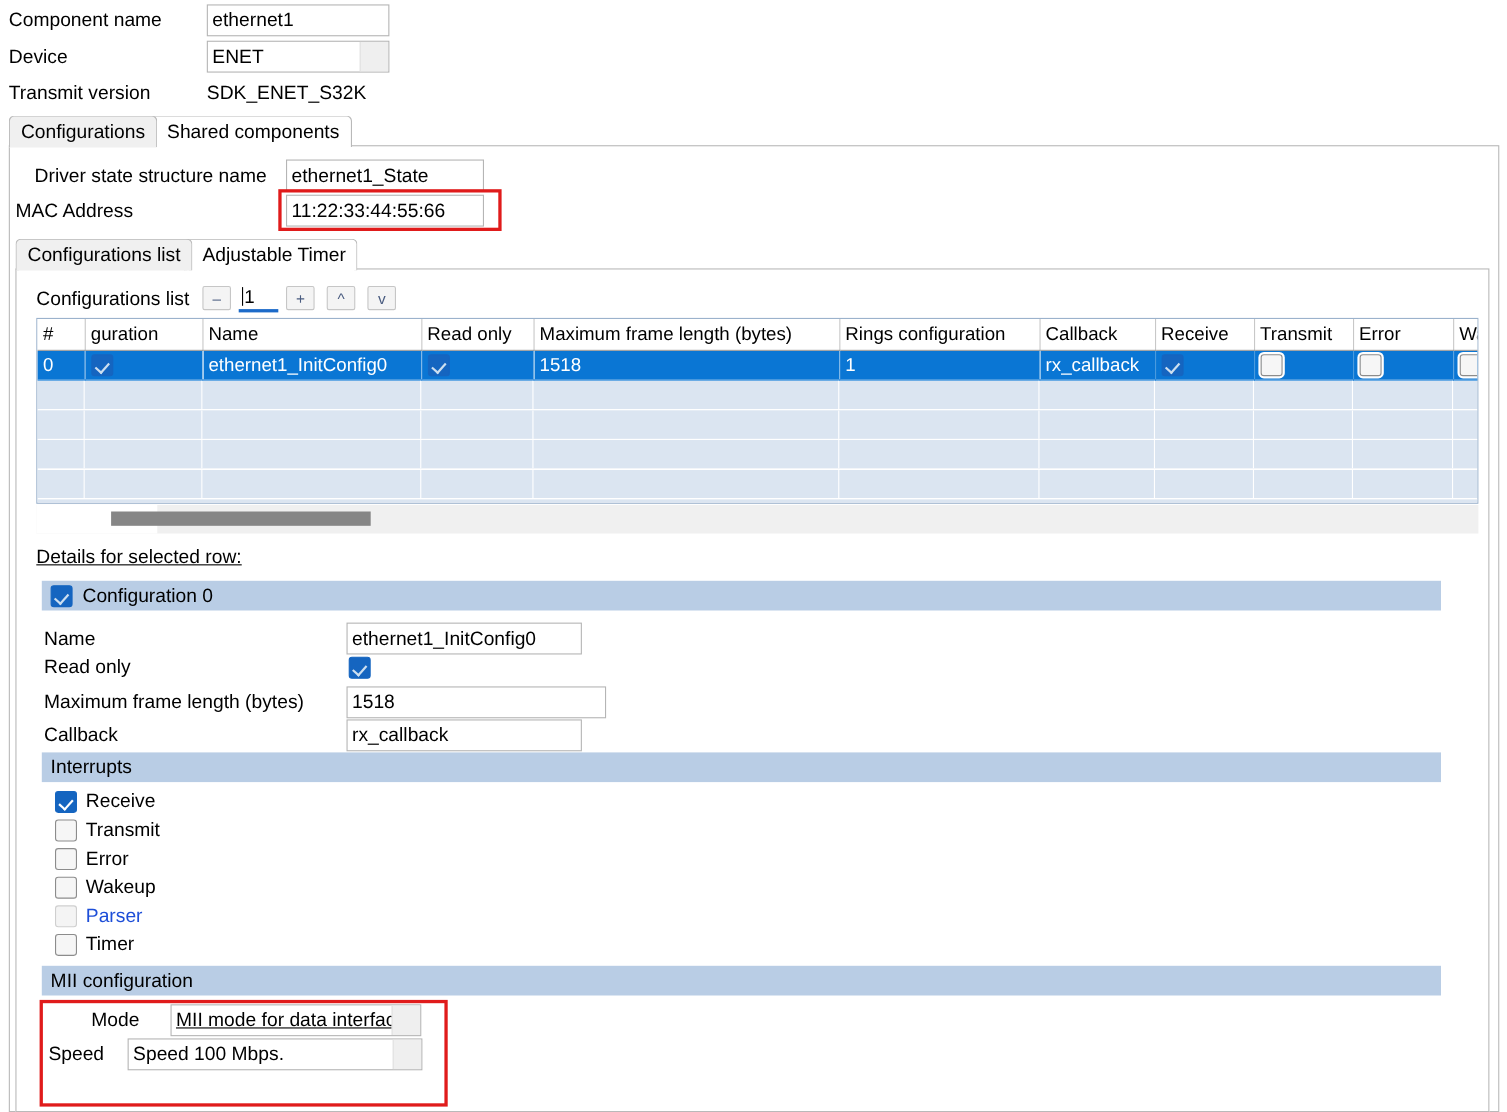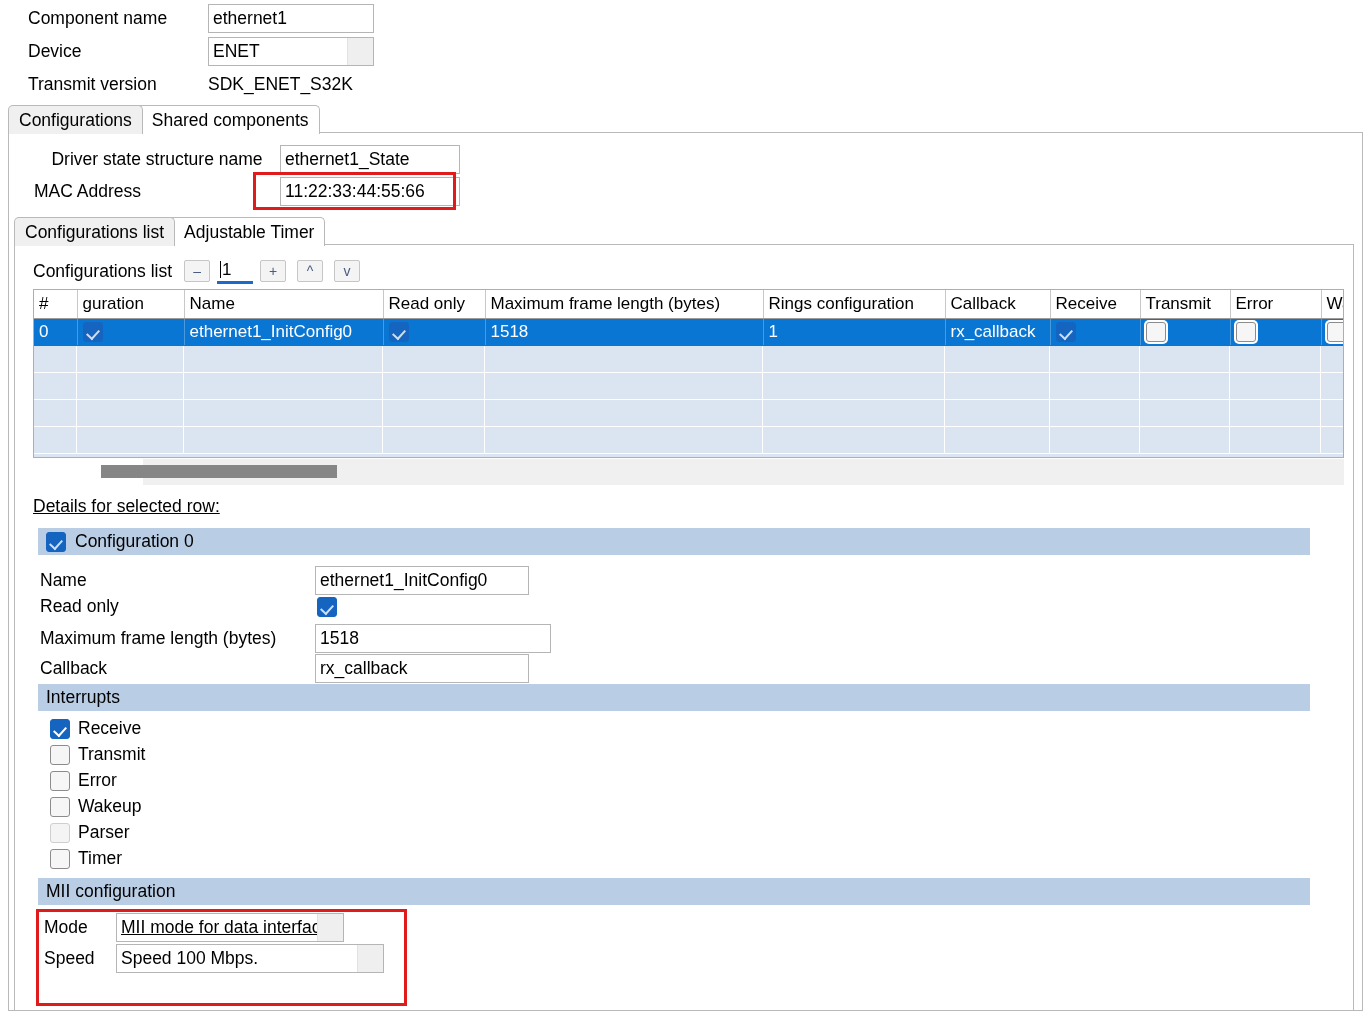--- a/index.html
+++ b/index.html
@@ -10,36 +10,36 @@
     font-family: "Liberation Sans", sans-serif;
     font-size: 17px;
     color: #000000;
     overflow: hidden;
   }
   .root { position: relative; width: 1370px; height: 1011px; }
 
   
   .hdr { position: absolute; left: 0; top: 0; width: 1370px; height: 100px; }
   .hdr-row { position: absolute; left: 8px; height: 31px; display: flex; align-items: center; }
-  .hdr-label { width: 180px; font-size: 17.5px; line-height: 1; margin-left: 20px; }
+  .hdr-label { width: 180px; font-size: 17.5px; line-height: 1; }
   .txtbox {
     height: 29px; border: 1px solid #b5b5b5; background: #ffffff;
     display: flex; align-items: center; padding: 0 4px;
     font-size: 17.5px; color: #000; white-space: nowrap; overflow: hidden;
   }
   .combobox { position: relative; padding-right: 28px; }
   .combobox .cb-btn {
     position: absolute; right: 0; top: 0; bottom: 0; width: 26px;
     background: #efefef; border-left: 1px solid #e2e2e2;
   }
   .plainval { font-size: 17.5px; }
 
   
   .tabstrip { position: absolute; left: 8px; height: 30px; }
-  .tabstrip .tabs { position: relative; height: 30px; display: flex; align-items: flex-end; }
+  .tabstrip .tabs { position: relative; height: 30px; display: flex; align-items: center; }
   .tab {
     position: relative; height: 29px; padding: 0 10px 0 10px;
     display: flex; align-items: center; font-size: 17.5px;
     border: 1px solid #b9b9b9; border-bottom: none;
     border-radius: 5px 5px 0 0; background: #ffffff; margin-right: -8px;
     z-index: 1; white-space: nowrap;
   }
   .tab.active { background: #f0f0f0; z-index: 3; }
   .tab.inactive { background: #ffffff; z-index: 2; padding-left: 16px; }
   .panel-border {
@@ -100,21 +100,21 @@
   .details-label { position: absolute; font-size: 17.5px; }
   .sect-hdr {
     position: absolute; height: 27px; background: #b9cde5;
     display: flex; align-items: center; padding-left: 8px; font-size: 17.5px;
   }
   .frow { position: absolute; display: flex; align-items: center; font-size: 17.5px; }
   .frow .fl { font-size: 17.5px; }
 
   .ck-line { position: absolute; display: flex; align-items: center; font-size: 17.5px; }
   .ck-line .lbl { margin-left: 8px; }
-  .ck-line.disabled .lbl { color: #000000; }
+  .ck-line.disabled .lbl { color: #1d4ed8; }
 
   .redbox { position: absolute; border: 3px solid #e01b1b; pointer-events: none; }
 </style>
 </head>
 <body>
 
 <div class="root">
 
   <div class="hdr">
 
@@ -364,21 +364,21 @@
   <div class="ck-line" style="left:50px; top:848px;">
     <span class="cbx off"></span>
     <span class="lbl">Timer</span>
   </div>
 
   <div class="sect-hdr" style="left:38px; top:878px; width:1272px;">
     <span>MII configuration</span>
   </div>
 
   <div class="frow" style="left:44px; top:913px;">
-    <span class="fl" style="width:72px; display:inline-block;">Mode</span>
+    <span class="fl" style="width:72px; display:inline-block;margin-left:39px;">Mode</span>
     <span class="txtbox combobox" style="width:228px;text-decoration:underline;">
       <span>MII mode for data interface</span>
       <span class="cb-btn"></span>
     </span>
   </div>
   <div class="frow" style="left:44px; top:944px;">
     <span class="fl" style="width:72px; display:inline-block;">Speed</span>
     <span class="txtbox combobox" style="width:268px;">
       <span>Speed 100 Mbps.</span>
       <span class="cb-btn"></span>

